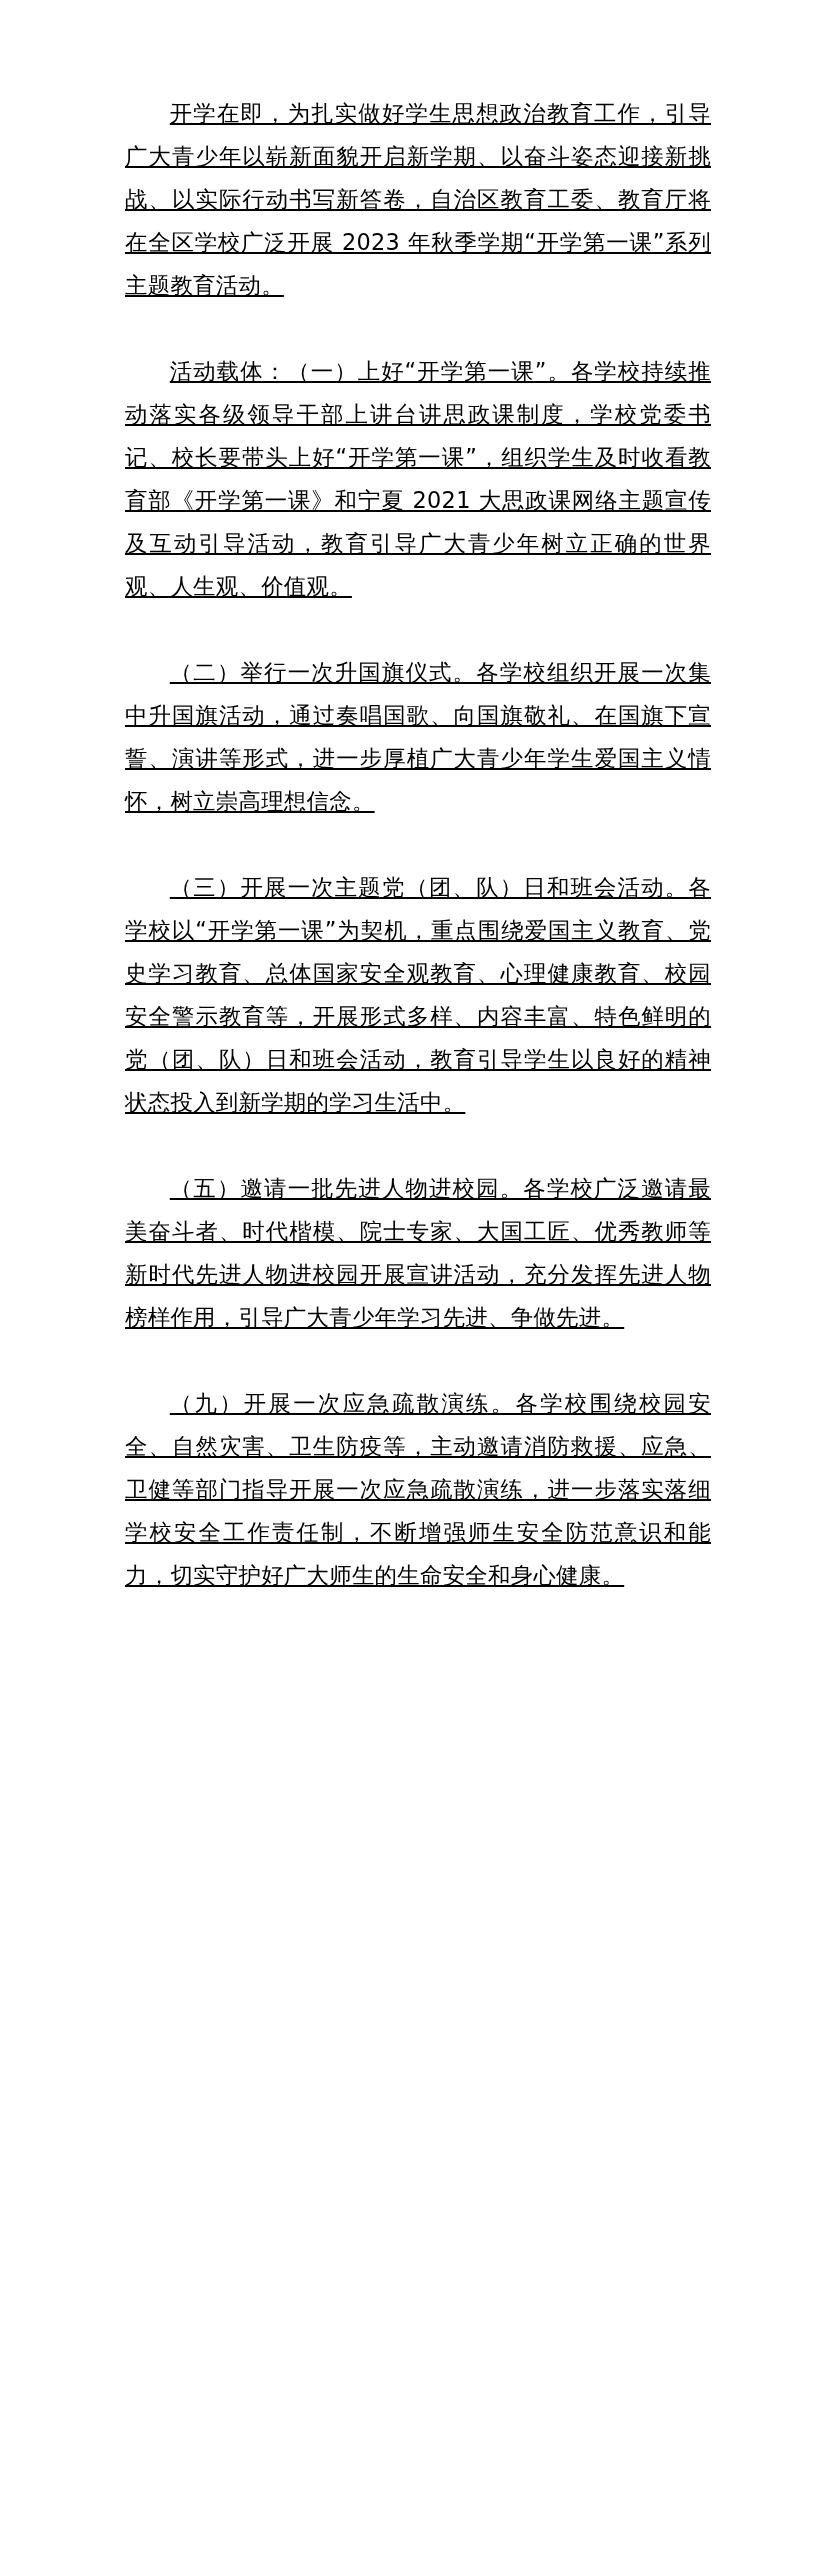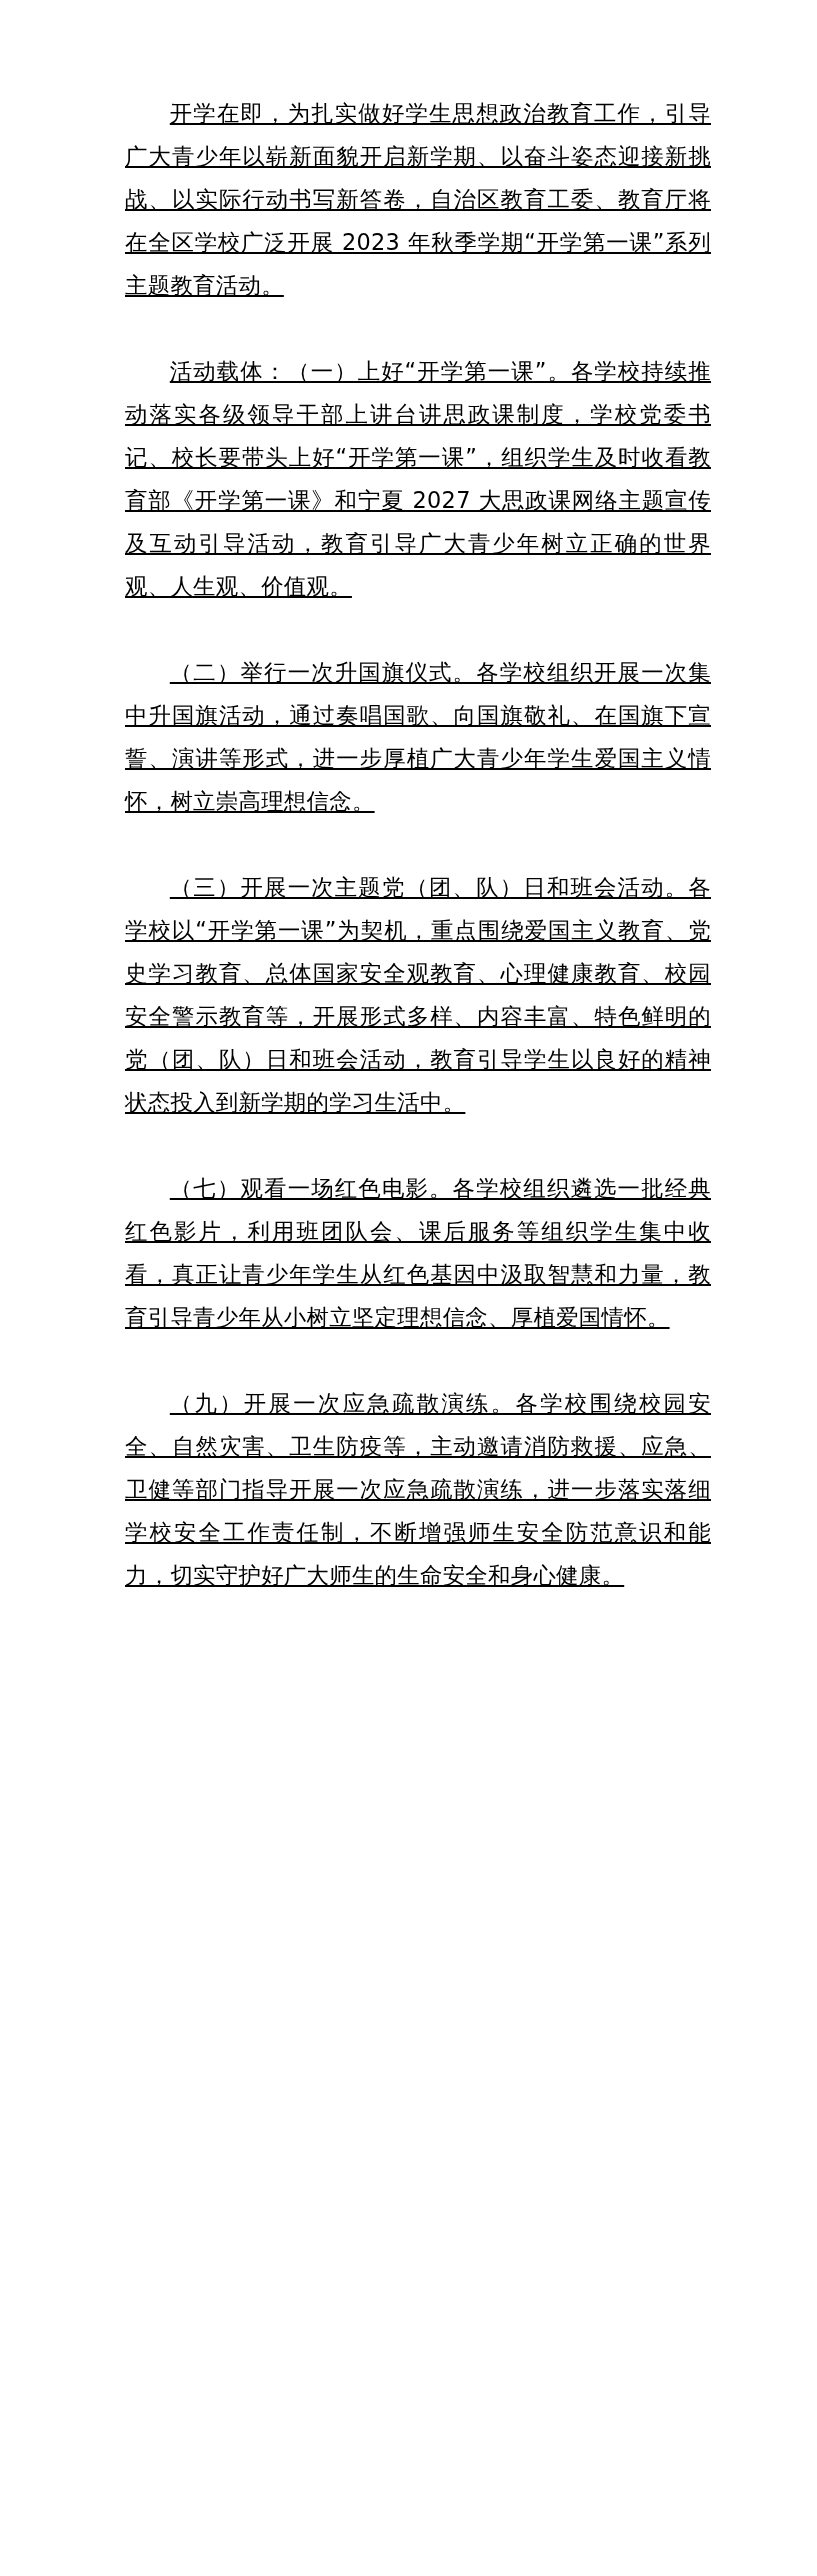--- a/index.html
+++ b/index.html
@@ -31,20 +31,20 @@
     word-break: break-all;
     text-decoration: underline;
   }
 </style>
 </head>
 <body>
 
 <div class="page">
   <div class="doc-body">
     <p>开学在即，为扎实做好学生思想政治教育工作，引导广大青少年以崭新面貌开启新学期、以奋斗姿态迎接新挑战、以实际行动书写新答卷，自治区教育工委、教育厅将在全区学校广泛开展 2023 年秋季学期“开学第一课”系列主题教育活动。</p>
-    <p>活动载体：（一）上好“开学第一课”。各学校持续推动落实各级领导干部上讲台讲思政课制度，学校党委书记、校长要带头上好“开学第一课”，组织学生及时收看教育部《开学第一课》和宁夏 2027 大思政课网络主题宣传及互动引导活动，教育引导广大青少年树立正确的世界观、人生观、价值观。</p>
+    <p>活动载体：（一）上好“开学第一课”。各学校持续推动落实各级领导干部上讲台讲思政课制度，学校党委书记、校长要带头上好“开学第一课”，组织学生及时收看教育部《开学第一课》和宁夏 2021 大思政课网络主题宣传及互动引导活动，教育引导广大青少年树立正确的世界观、人生观、价值观。</p>
     <p>（二）举行一次升国旗仪式。各学校组织开展一次集中升国旗活动，通过奏唱国歌、向国旗敬礼、在国旗下宣誓、演讲等形式，进一步厚植广大青少年学生爱国主义情怀，树立崇高理想信念。</p>
     <p>（三）开展一次主题党（团、队）日和班会活动。各学校以“开学第一课”为契机，重点围绕爱国主义教育、党史学习教育、总体国家安全观教育、心理健康教育、校园安全警示教育等，开展形式多样、内容丰富、特色鲜明的党（团、队）日和班会活动，教育引导学生以良好的精神状态投入到新学期的学习生活中。</p>
-    <p>（七）观看一场红色电影。各学校组织遴选一批经典红色影片，利用班团队会、课后服务等组织学生集中收看，真正让青少年学生从红色基因中汲取智慧和力量，教育引导青少年从小树立坚定理想信念、厚植爱国情怀。</p>
+    <p>（五）邀请一批先进人物进校园。各学校广泛邀请最美奋斗者、时代楷模、院士专家、大国工匠、优秀教师等新时代先进人物进校园开展宣讲活动，充分发挥先进人物榜样作用，引导广大青少年学习先进、争做先进。</p>
     <p>（九）开展一次应急疏散演练。各学校围绕校园安全、自然灾害、卫生防疫等，主动邀请消防救援、应急、卫健等部门指导开展一次应急疏散演练，进一步落实落细学校安全工作责任制，不断增强师生安全防范意识和能力，切实守护好广大师生的生命安全和身心健康。</p>
   </div>
 </div>
 
 
 </body></html>

